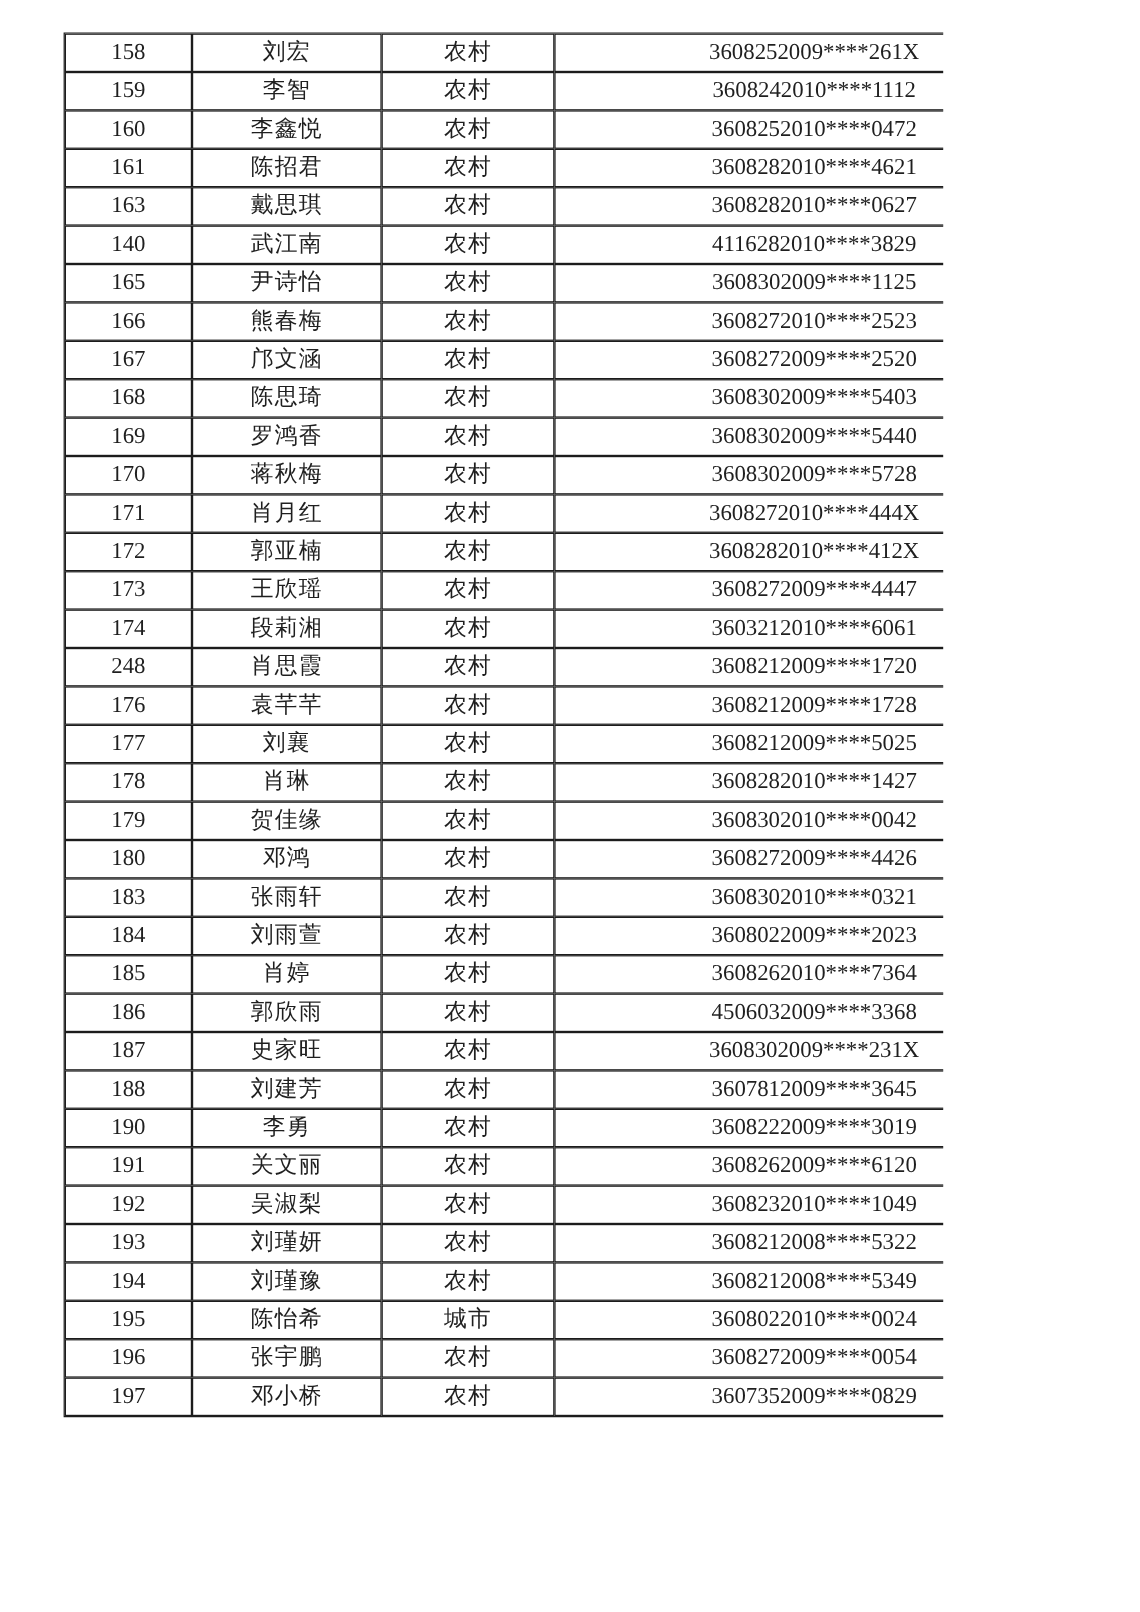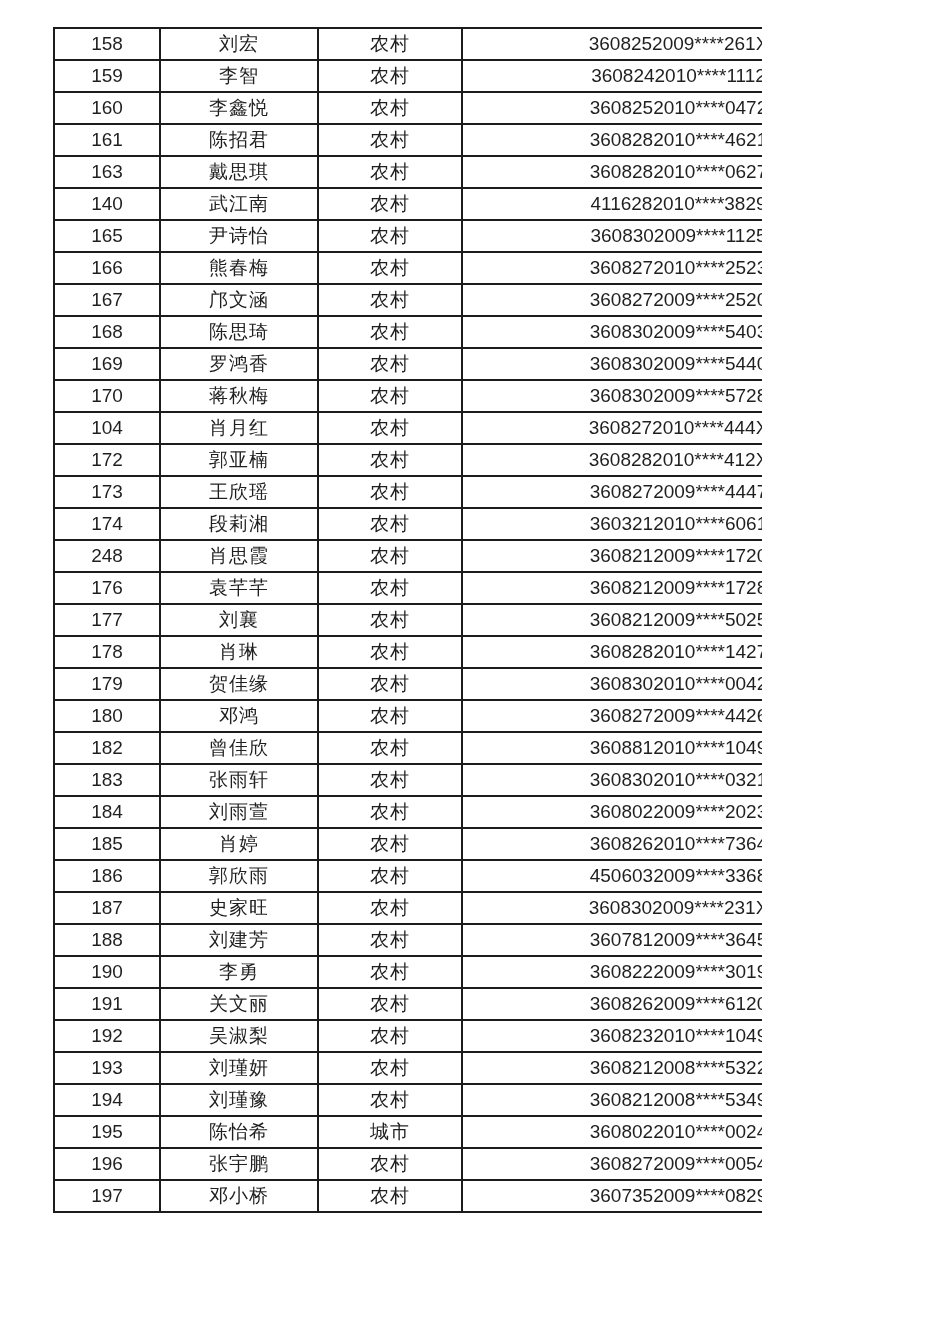--- a/index.html
+++ b/index.html
@@ -6,22 +6,23 @@
     margin: 0;
     padding: 0;
     background: #ffffff;
   }
   .page {
     position: relative;
     width: 762px;
     height: 1343px;
     background: #ffffff;
     overflow: hidden;
-    font-family: Liberation Sans, sans-serif;
+    font-family: Liberation Serif, serif;
     color: #1f1f1f;
+    padding-left: 24px;
   }
   table.roster {
     position: absolute;
     left: 53px;
     top: 27px;
     border-collapse: separate;
     border-spacing: 0;
     table-layout: fixed;
     width: 841px;
     border: 1px solid #1c1c1c;
@@ -134,21 +135,21 @@
   </tr>
 
   <tr>
     <td class="col-no">170</td>
     <td class="col-name">蒋秋梅</td>
     <td class="col-res">农村</td>
     <td class="col-id">3608302009****5728</td>
   </tr>
 
   <tr>
-    <td class="col-no">104</td>
+    <td class="col-no">171</td>
     <td class="col-name">肖月红</td>
     <td class="col-res">农村</td>
     <td class="col-id">3608272010****444X</td>
   </tr>
 
   <tr>
     <td class="col-no">172</td>
     <td class="col-name">郭亚楠</td>
     <td class="col-res">农村</td>
     <td class="col-id">3608282010****412X</td>
@@ -204,26 +205,20 @@
   </tr>
 
   <tr>
     <td class="col-no">180</td>
     <td class="col-name">邓鸿</td>
     <td class="col-res">农村</td>
     <td class="col-id">3608272009****4426</td>
   </tr>
 
 
-  <tr>
-    <td class="col-no">182</td>
-    <td class="col-name">曾佳欣</td>
-    <td class="col-res">农村</td>
-    <td class="col-id">3608812010****1049</td>
-  </tr>
 
   <tr>
     <td class="col-no">183</td>
     <td class="col-name">张雨轩</td>
     <td class="col-res">农村</td>
     <td class="col-id">3608302010****0321</td>
   </tr>
 
   <tr>
     <td class="col-no">184</td>

